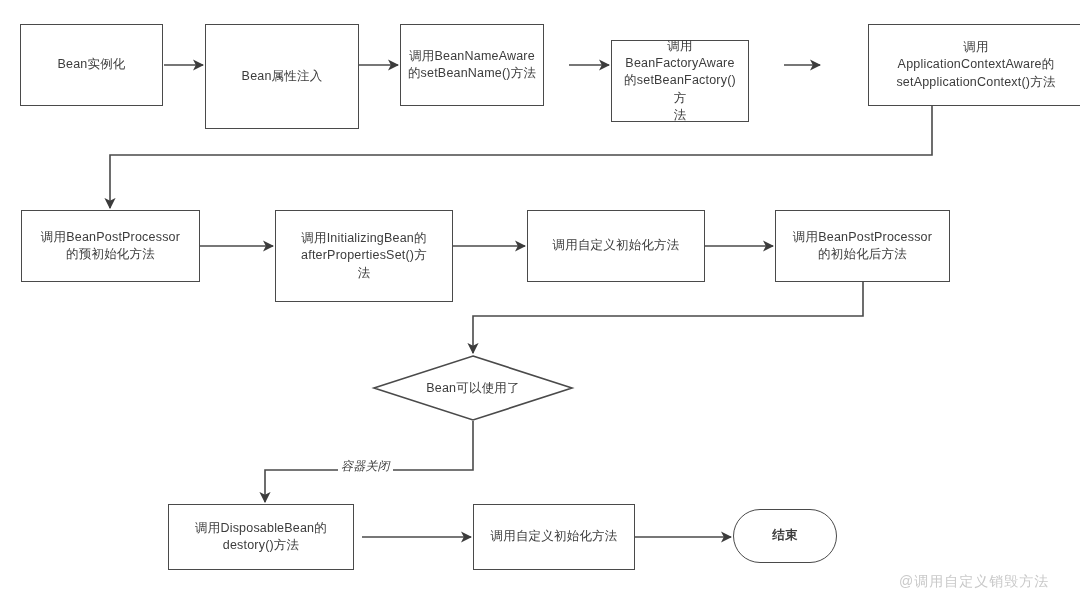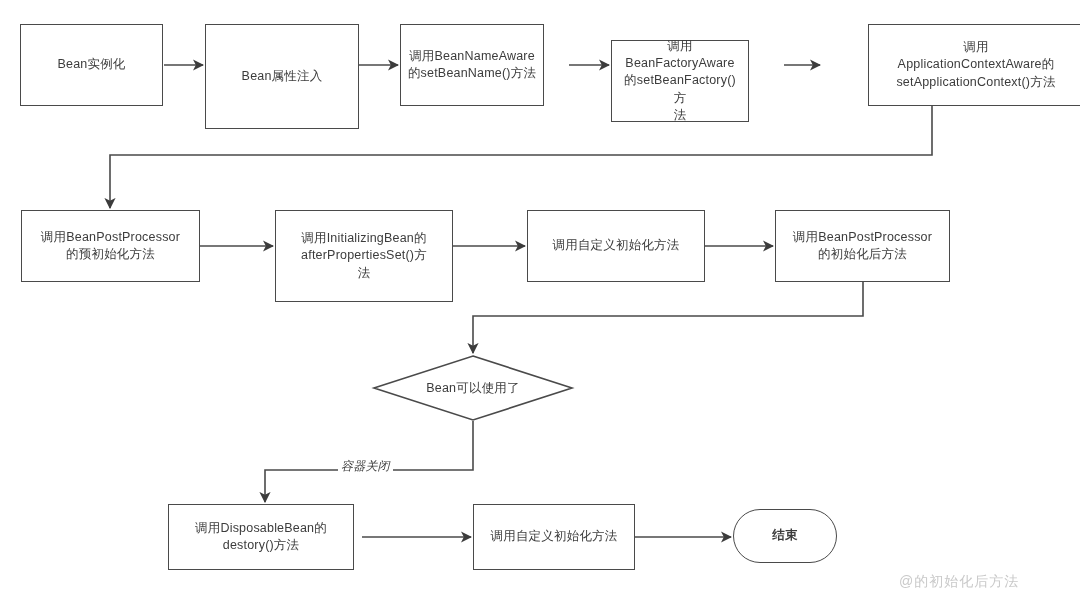--- a/index.html
+++ b/index.html
@@ -180,15 +180,15 @@
   <div class="node" style="left:473px; top:504px; width:162px; height:66px;">
     <span class="label">调用自定义初始化方法</span>
   </div>
 
   <div class="node terminator" style="left:733px; top:509px; width:104px; height:54px;">
     <span class="label">结束</span>
   </div>
 
   <div class="edge-label" style="left:338px; top:460px;font-style:italic;">容器关闭</div>
 
-  <div class="watermark" style="left:899px; top:573px;">@的初始化后方法</div>
+  <div class="watermark" style="left:899px; top:573px;">@调用自定义销毁方法</div>
 
 </div>
 
 </body></html>

